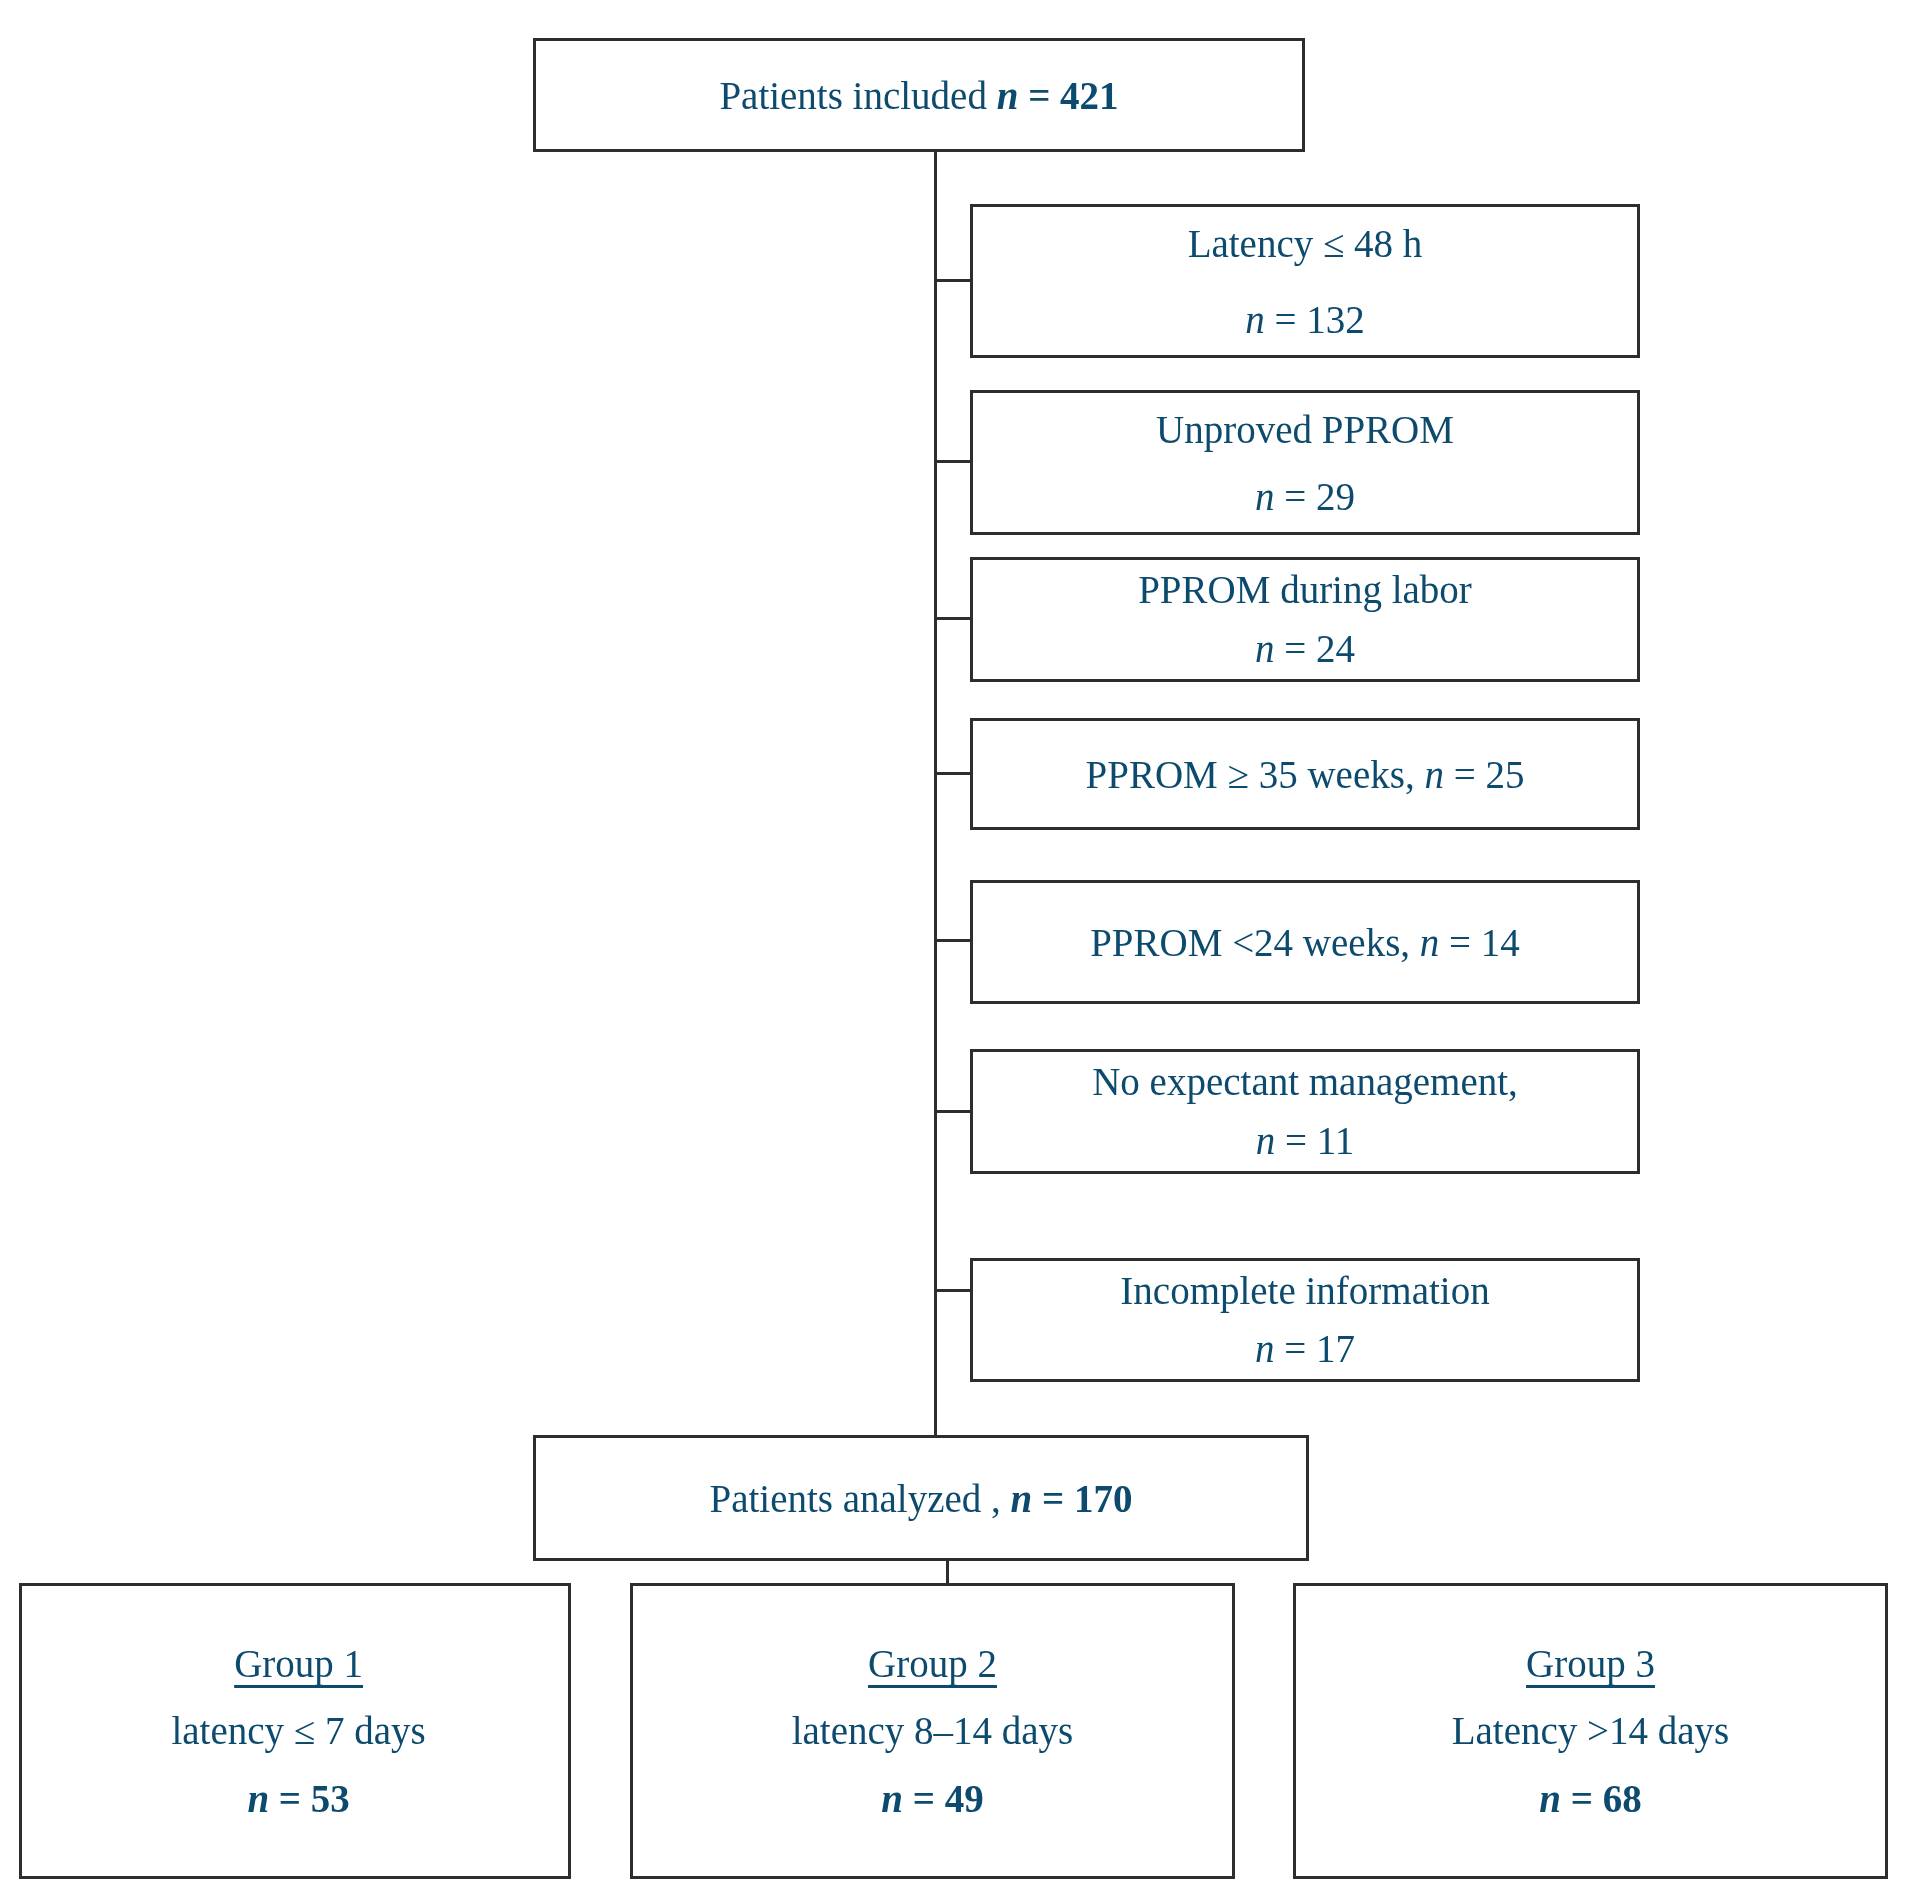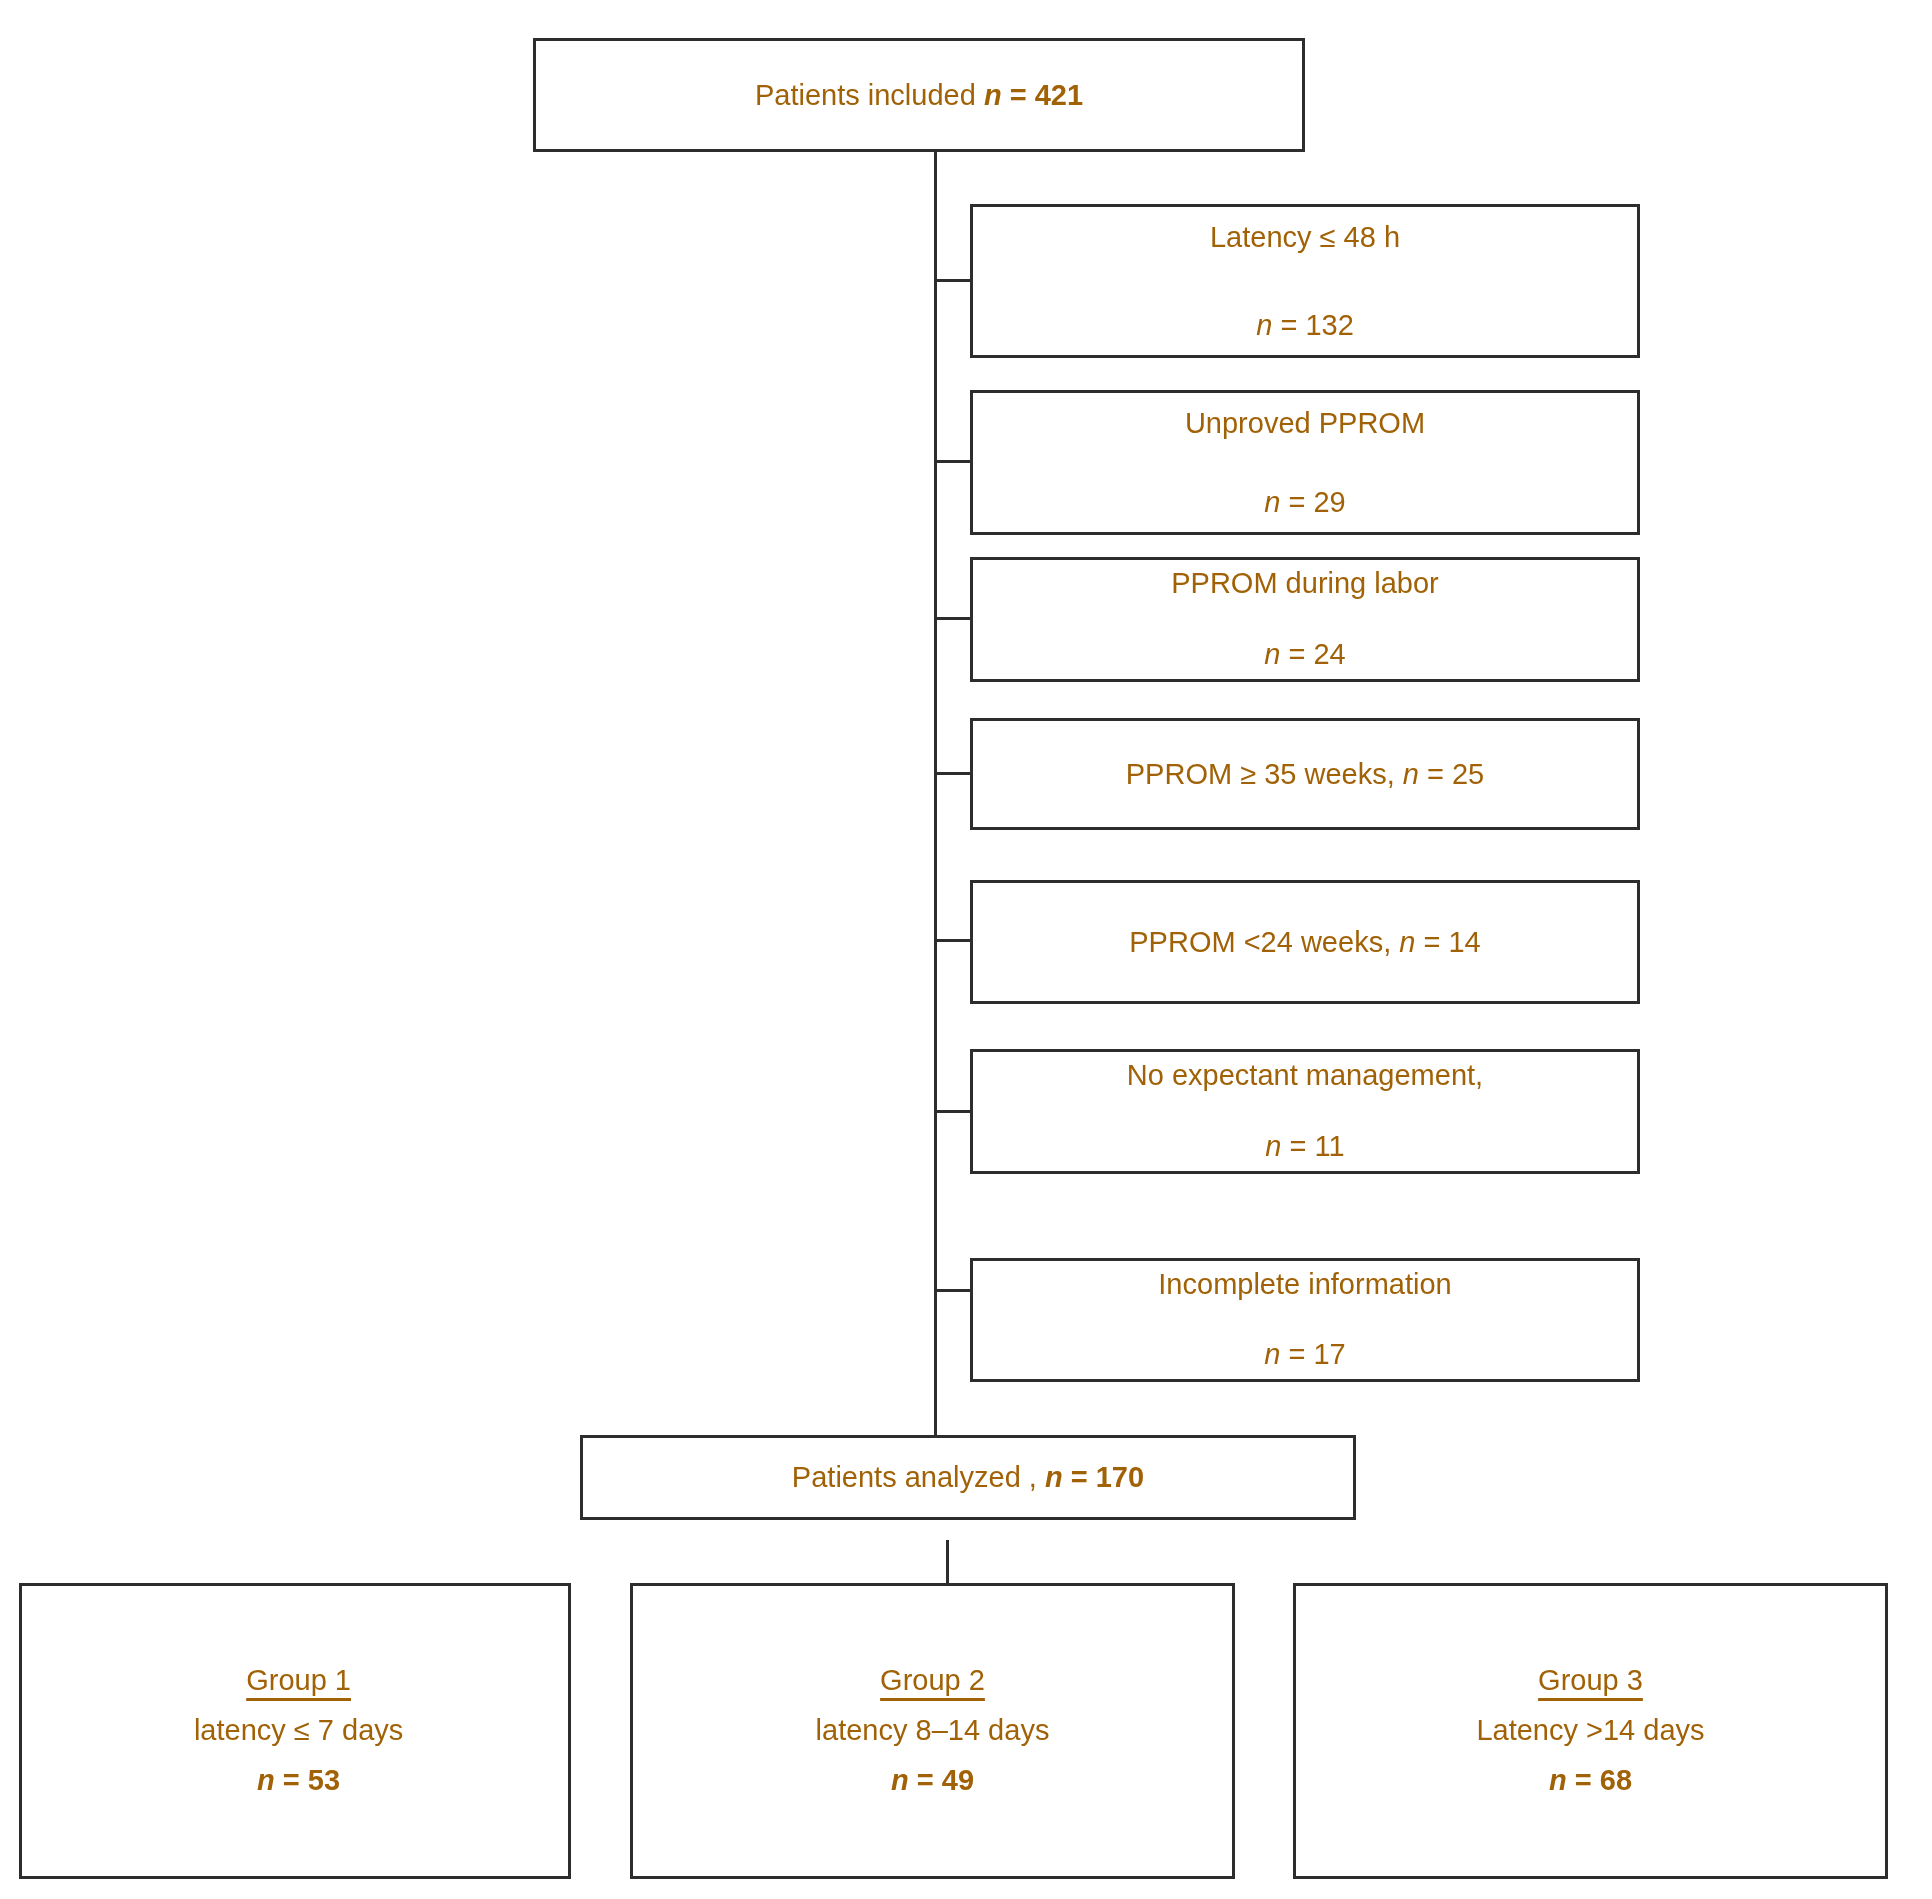--- a/index.html
+++ b/index.html
@@ -1,22 +1,22 @@
 <!DOCTYPE html>
 <html style="font-size:13.5px"><head>
 <meta charset="utf-8">
 <style>
   html,body{margin:0;padding:0;background:#ffffff;}
   .canvas{
     position:relative;
     width:1933px;height:1899px;
     background:#ffffff;
-    font-family:Liberation Sans, sans-serif;
-    color:#a16207;
-    font-size:29px;
+    font-family:Liberation Serif, serif;
+    color:#0c4a6e;
+    font-size:39px;
   }
   .box{
     position:absolute;
     background:#ffffff;
     border:3.4px solid #2d2d2d;
     box-sizing:border-box;
     display:flex;
     flex-direction:column;
     align-items:center;
     text-align:center;
@@ -75,21 +75,21 @@
   <div class="box two-line" style="left:970px;top:1049px;width:670px;height:125px;padding:6.7px 0 8.4px;align-items:center;">
     <div class="line">No expectant management,</div>
     <div class="line"><span class="nital">n</span> <span>= 11</span></div>
   </div>
 
   <div class="box two-line" style="left:970px;top:1230px;width:670px;height:124px;padding:6.7px 0 8.4px;margin-top:28px;">
     <div class="line">Incomplete information</div>
     <div class="line"><span class="nital">n</span> <span>= 17</span></div>
   </div>
 
-  <div class="box v-center" style="left:533px;top:1435px;width:776px;height:85px;margin-left:47px;">
+  <div class="box v-center" style="left:533px;top:1435px;width:776px;height:126px;">
     <div class="line"><span>Patients analyzed ,</span> <span class="nbold"><span class="nital">n</span> <span>= 170</span></span></div>
   </div>
 
   <div class="box group-box" style="left:18.6px;top:1583px;width:552px;height:296px;padding-left:8px;">
     <div class="line group-title">Group 1</div>
     <div class="line">latency ≤ 7 days</div>
     <div class="line nbold"><span class="nital">n</span> <span>= 53</span></div>
   </div>
 
   <div class="box group-box" style="left:630px;top:1583px;width:605px;height:296px;">

